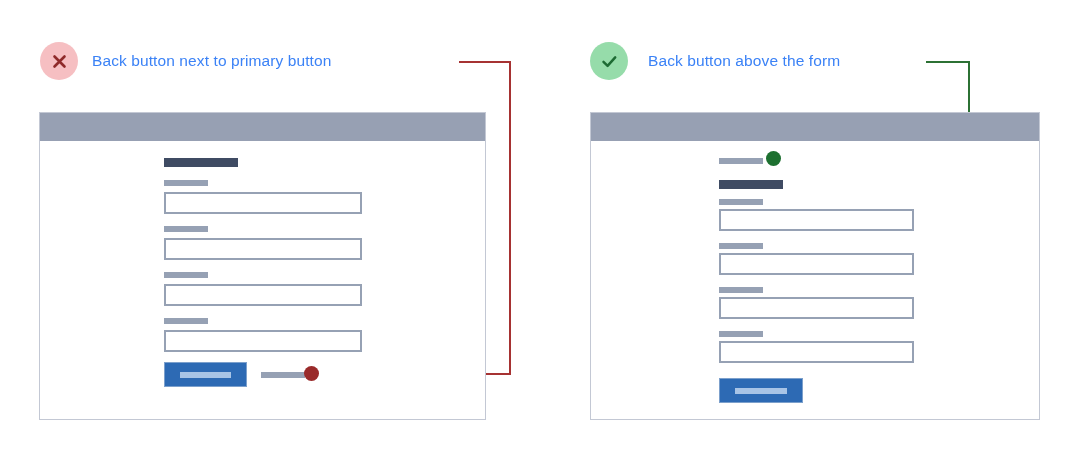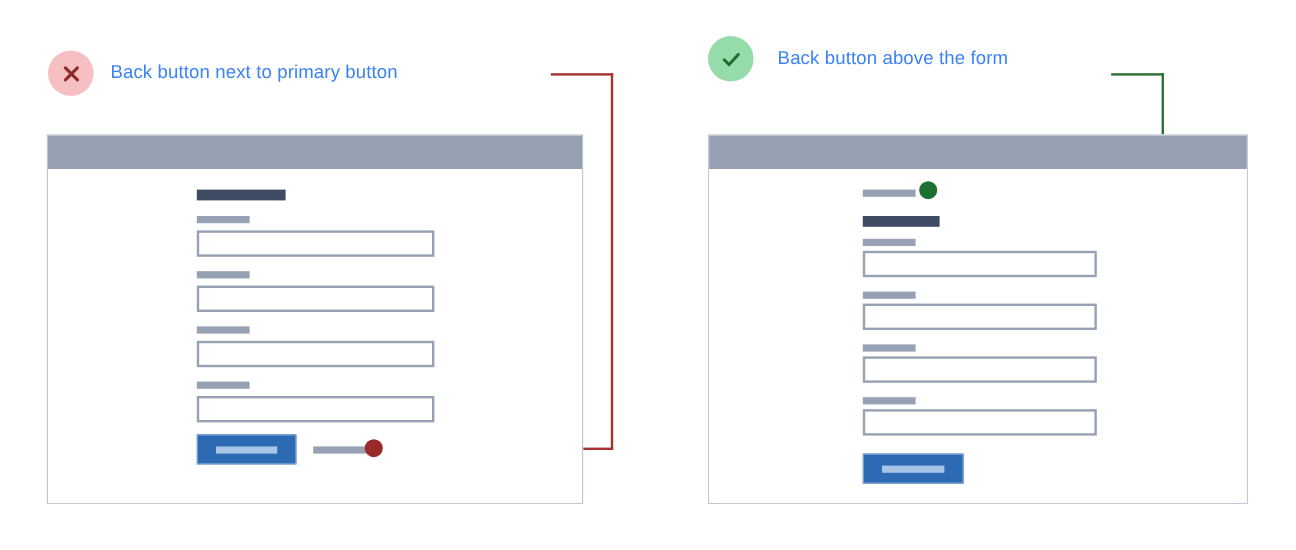--- a/index.html
+++ b/index.html
@@ -165,21 +165,21 @@
   </div>
 
   <div class="dot" style="left:304px; top:366px; background:#992a2a;"></div>
 
   <div class="conn">
     <div class="conn-seg" style="left:773px; top:157px; width:197px; height:2px; background:#2c7134;"></div>
     <div class="conn-seg" style="left:968px; top:61px; width:2px; height:98px; background:#2c7134;"></div>
     <div class="conn-seg" style="left:926px; top:61px; width:44px; height:2px; background:#2c7134;"></div>
   </div>
 
-  <div class="anno-head" style="left:590px; top:30px;gap:20px;">
+  <div class="anno-head" style="left:590px; top:42px;gap:20px;">
     <div class="badge" style="background:#96dcaa;">
       <svg width="19" height="17" viewBox="0 0 19 17" aria-hidden="true">
         <path d="M3.5 8.8 L7.6 12.8 L15.2 4.4" stroke="#1d6b33" stroke-width="2.5" stroke-linecap="round" stroke-linejoin="round" fill="none"></path>
       </svg>
     </div>
     <div class="anno-label">Back button above the form</div>
   </div>
 
   <div class="card" style="left:590px; top:112px; width:450px; height:308px;">
     <div class="card-topbar"></div>

